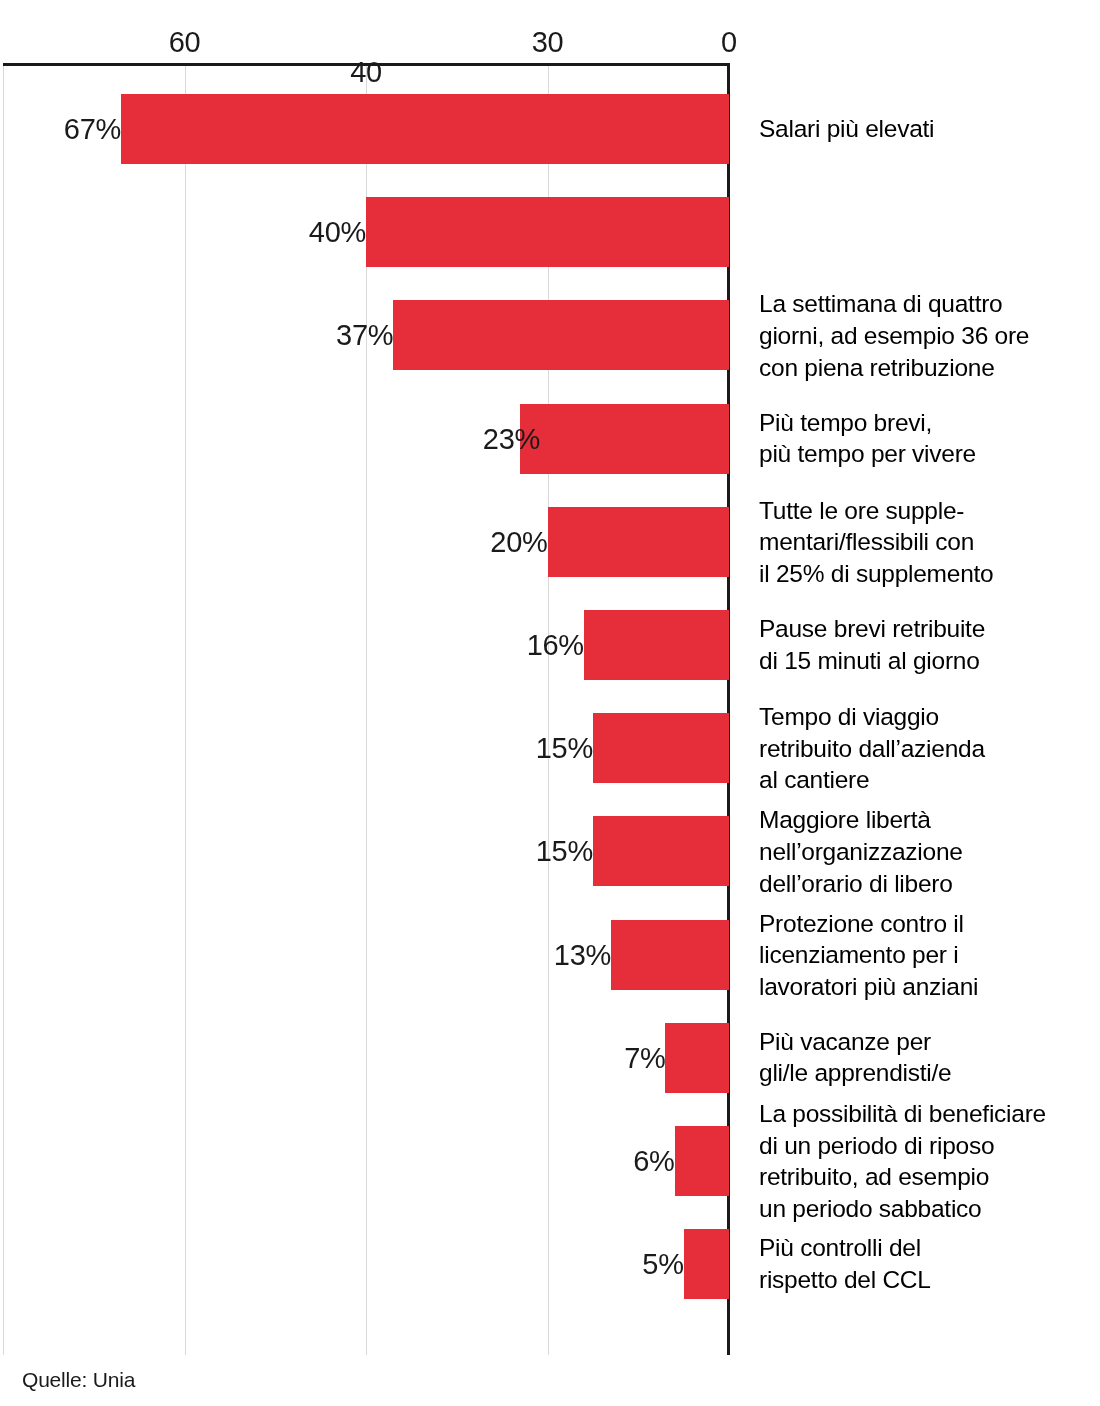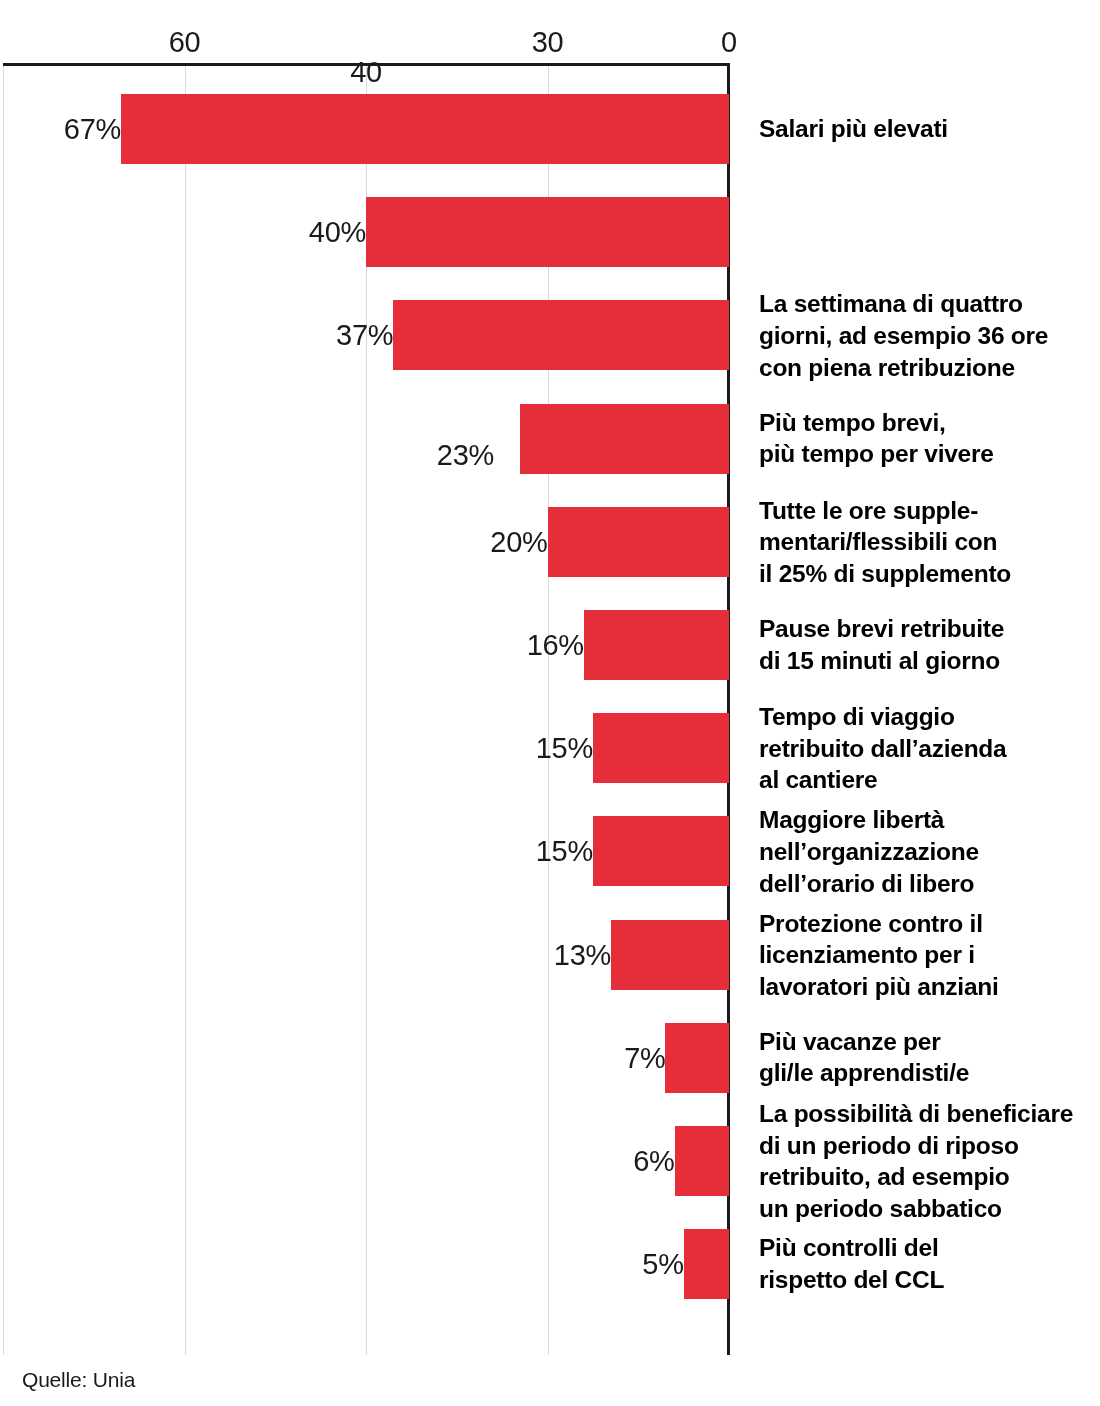--- a/index.html
+++ b/index.html
@@ -92,21 +92,21 @@
     letter-spacing: -0.3px;
   }
   .cat-label {
     position: absolute;
     left: 759px;
     top: 50%;
     transform: translateY(-50%);
     width: 330px;
     font-family: "Liberation Sans", sans-serif;
     font-size: 24.5px;
-    font-weight: 700;
+    font-weight: 400;
     line-height: 1.29;
     color: #000000;
     letter-spacing: -0.25px;
     white-space: pre-line;
   }
 
   
   .source {
     position: absolute;
     left: 22px;
@@ -149,21 +149,21 @@
       </div>
       <div class="row" style="top: 237.4px; height: 70px;">
         <div class="bar" style="left: 393.225px; width: 335.775px; background: rgb(229, 46, 58);"></div>
         <div class="value-label" style="left: 393.225px;">37%</div>
         <div class="cat-label">La settimana di quattro
 giorni, ad esempio 36 ore
 con piena retribuzione</div>
       </div>
       <div class="row" style="top: 340.6px; height: 70px;">
         <div class="bar" style="left: 520.275px; width: 208.725px; background: rgb(229, 46, 58);"></div>
-        <div class="value-label" style="left: 494px; margin-top: 16px;">23%</div>
+        <div class="value-label" style="left: 540px;">23%</div>
         <div class="cat-label">Più tempo brevi,
 più tempo per vivere</div>
       </div>
       <div class="row" style="top: 443.8px; height: 70px;">
         <div class="bar" style="left: 547.5px; width: 181.5px; background: rgb(229, 46, 58);"></div>
         <div class="value-label" style="left: 547.5px;">20%</div>
         <div class="cat-label">Tutte le ore supple-
 mentari/flessibili con
 il 25% di supplemento</div>
       </div>

